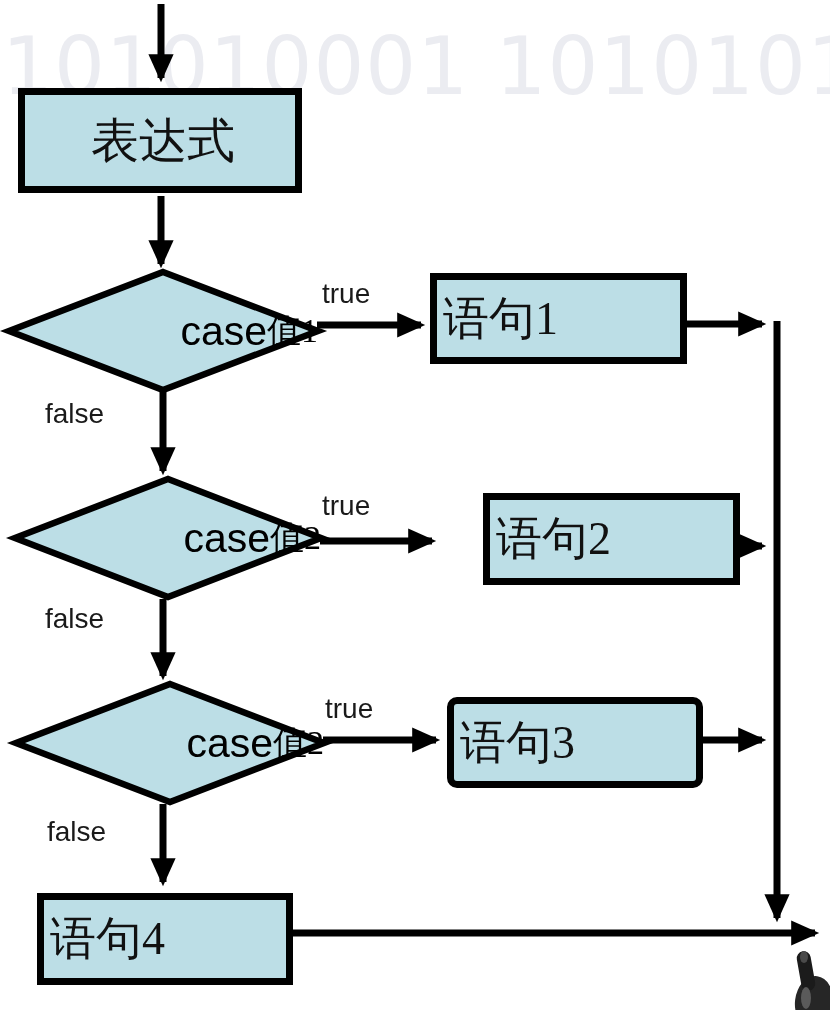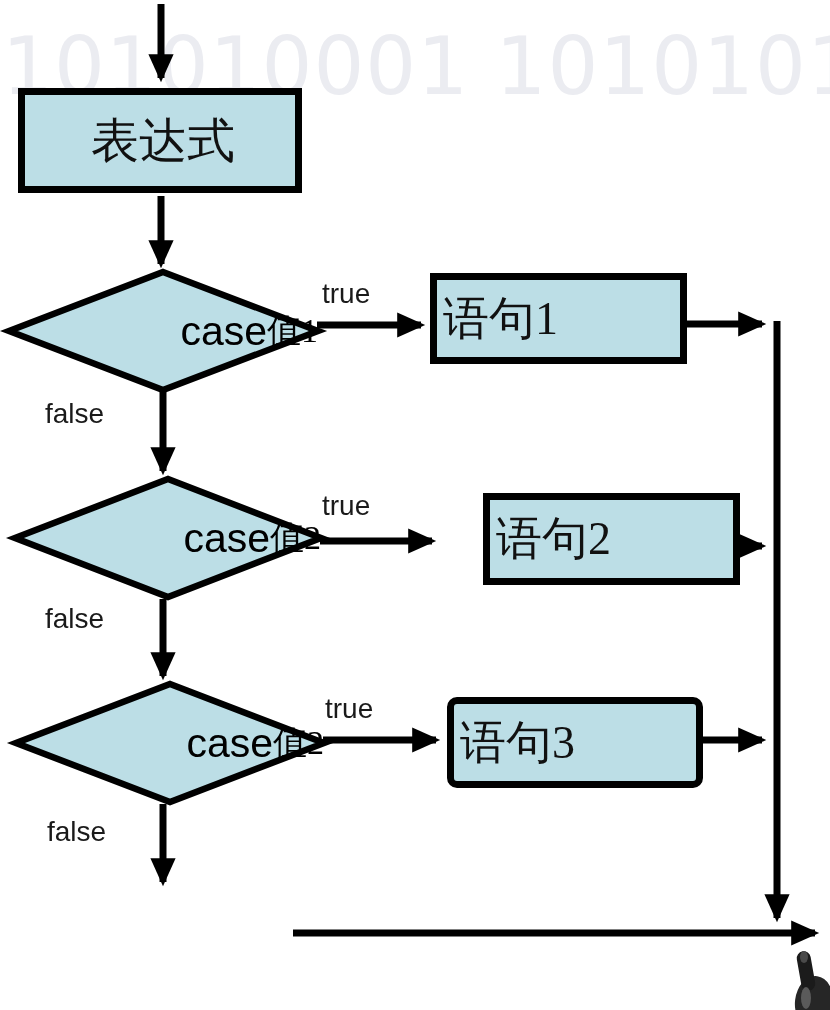--- a/index.html
+++ b/index.html
@@ -136,20 +136,23 @@
   </div>
   <div class="box box-stmt1">
     <span>语句1</span>
   </div>
   <div class="box box-stmt2">
     <span>语句2</span>
   </div>
   <div class="box box-stmt3">
     <span>语句3</span>
   </div>
+  <div class="box box-stmt4">
+    <span>语句4</span>
+  </div>
 
   <div class="dlabel dlabel-1">
     <span>case </span>
       <span class="cjk">值1</span>
   </div>
   <div class="dlabel dlabel-2">
     <span>case </span>
       <span class="cjk">值2</span>
   </div>
   <div class="dlabel dlabel-3">

